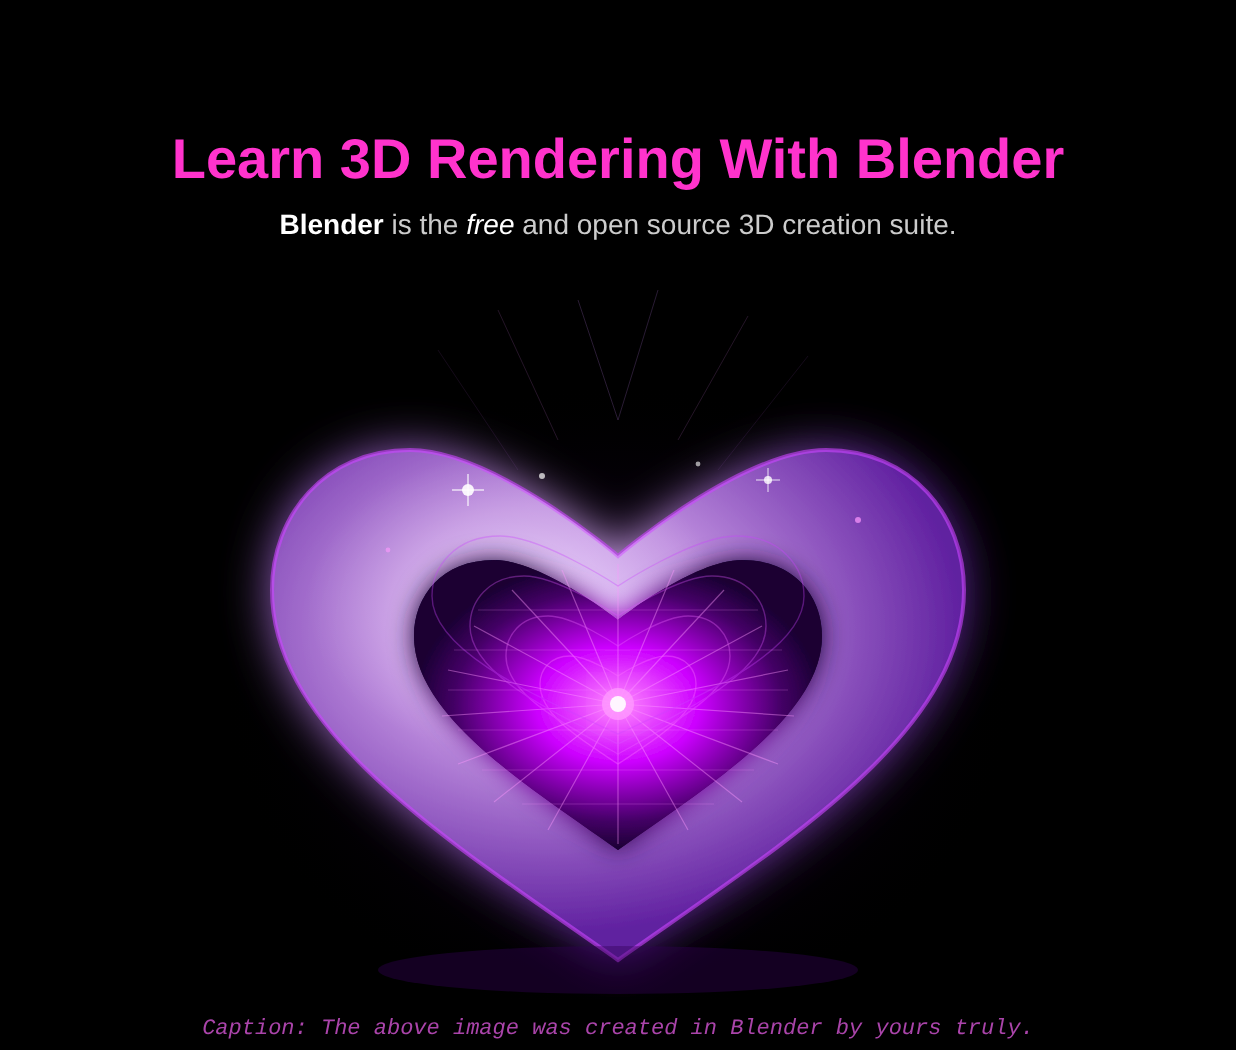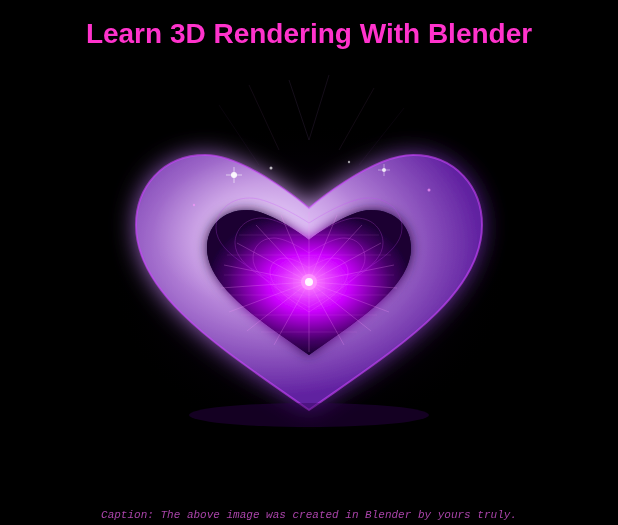--- a/index.html
+++ b/index.html
@@ -20,20 +20,21 @@
     }
 
     .page-wrapper {
       width: 618px;
       height: 525px;
       background: #000;
       display: flex;
       flex-direction: column;
       align-items: center;
       position: relative;
+      margin-top: 46px;
     }
 
     .title {
       margin-top: 18px;
       font-size: 28px;
       font-weight: bold;
       color: #ff33cc;
       text-align: center;
       font-family: Arial, sans-serif;
     }
@@ -83,20 +84,23 @@
       font-family: 'Courier New', monospace;
       font-style: italic;
     }
   </style>
 </head>
 <body>
 
 <div class="page-wrapper">
   <h1 class="title">Learn 3D Rendering With Blender</h1>
 
+  <p class="subtitle">
+    <span class="bold">Blender</span><span> is the </span><span class="italic">free</span><span> and open source 3D creation suite.</span>
+  </p>
 
   <div class="image-container">
 
     <svg viewBox="0 0 460 370" class="heart-svg" xmlns="http://www.w3.org/2000/svg">
       <defs>
 
         <radialGradient id="bgGlow" cx="50%" cy="50%" r="50%">
           <stop offset="0%" stop-color="#3a0060" stop-opacity="0.6"></stop>
           <stop offset="100%" stop-color="#000" stop-opacity="0"></stop>
         </radialGradient>

